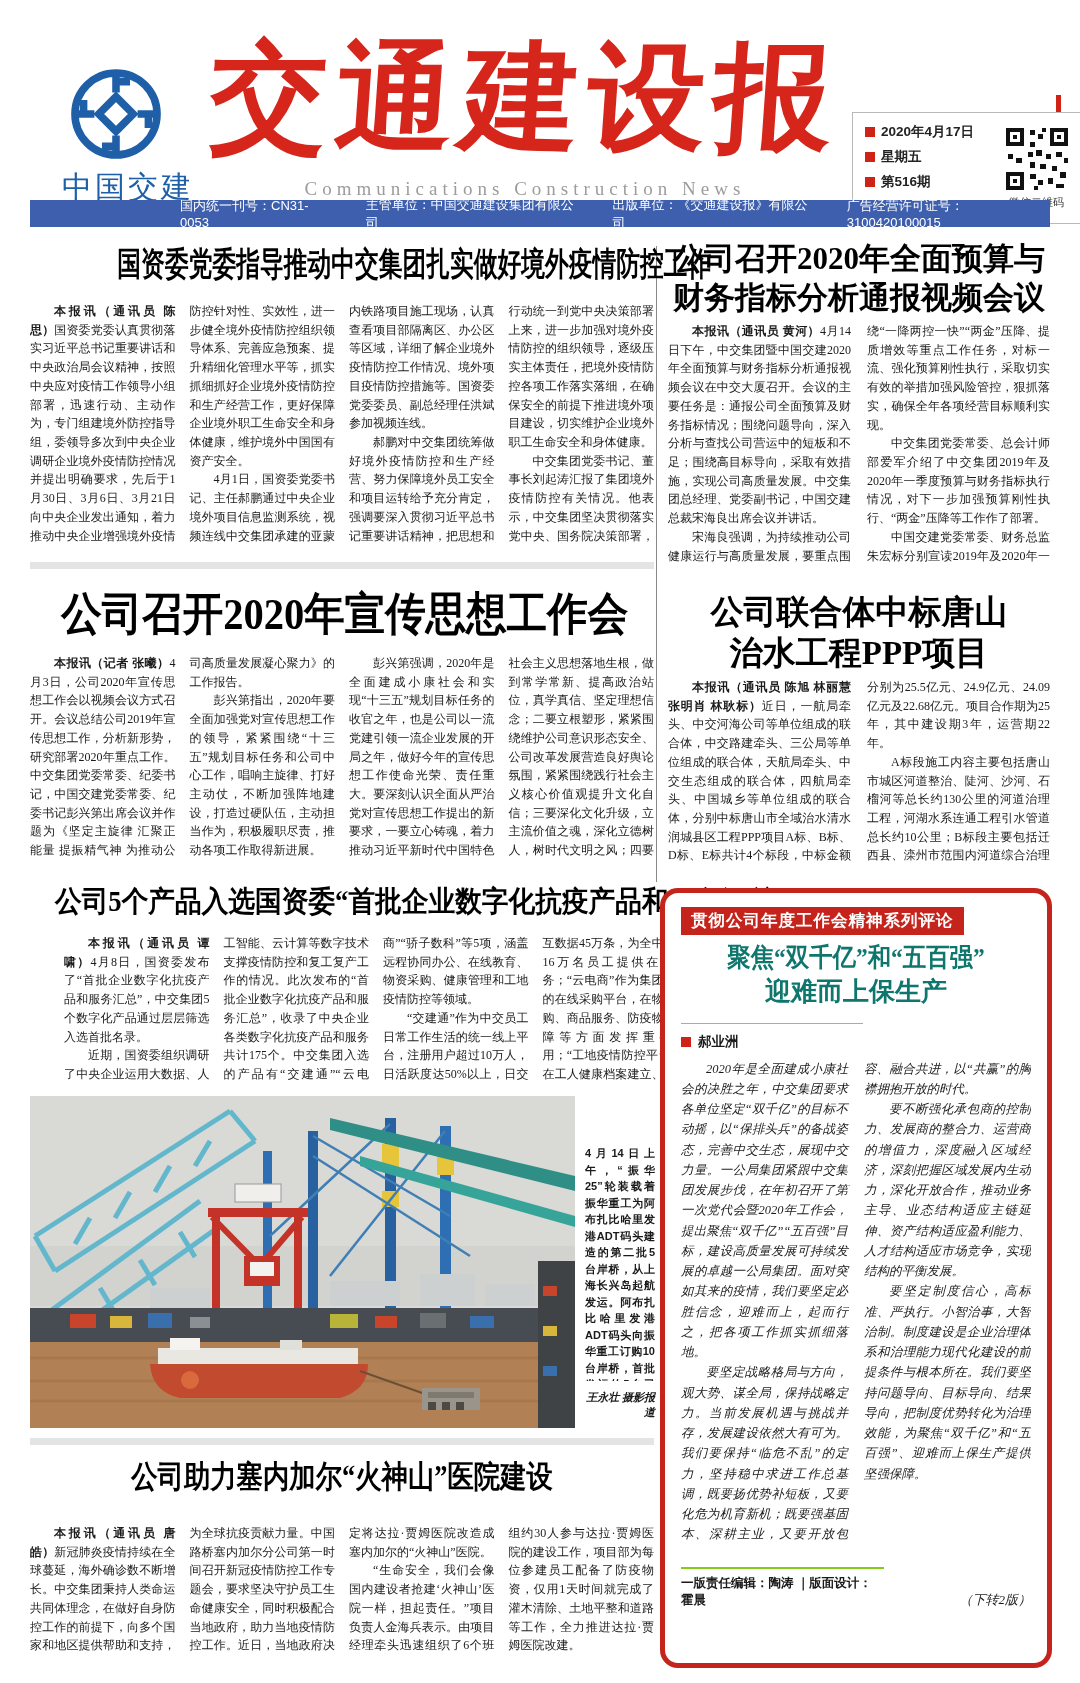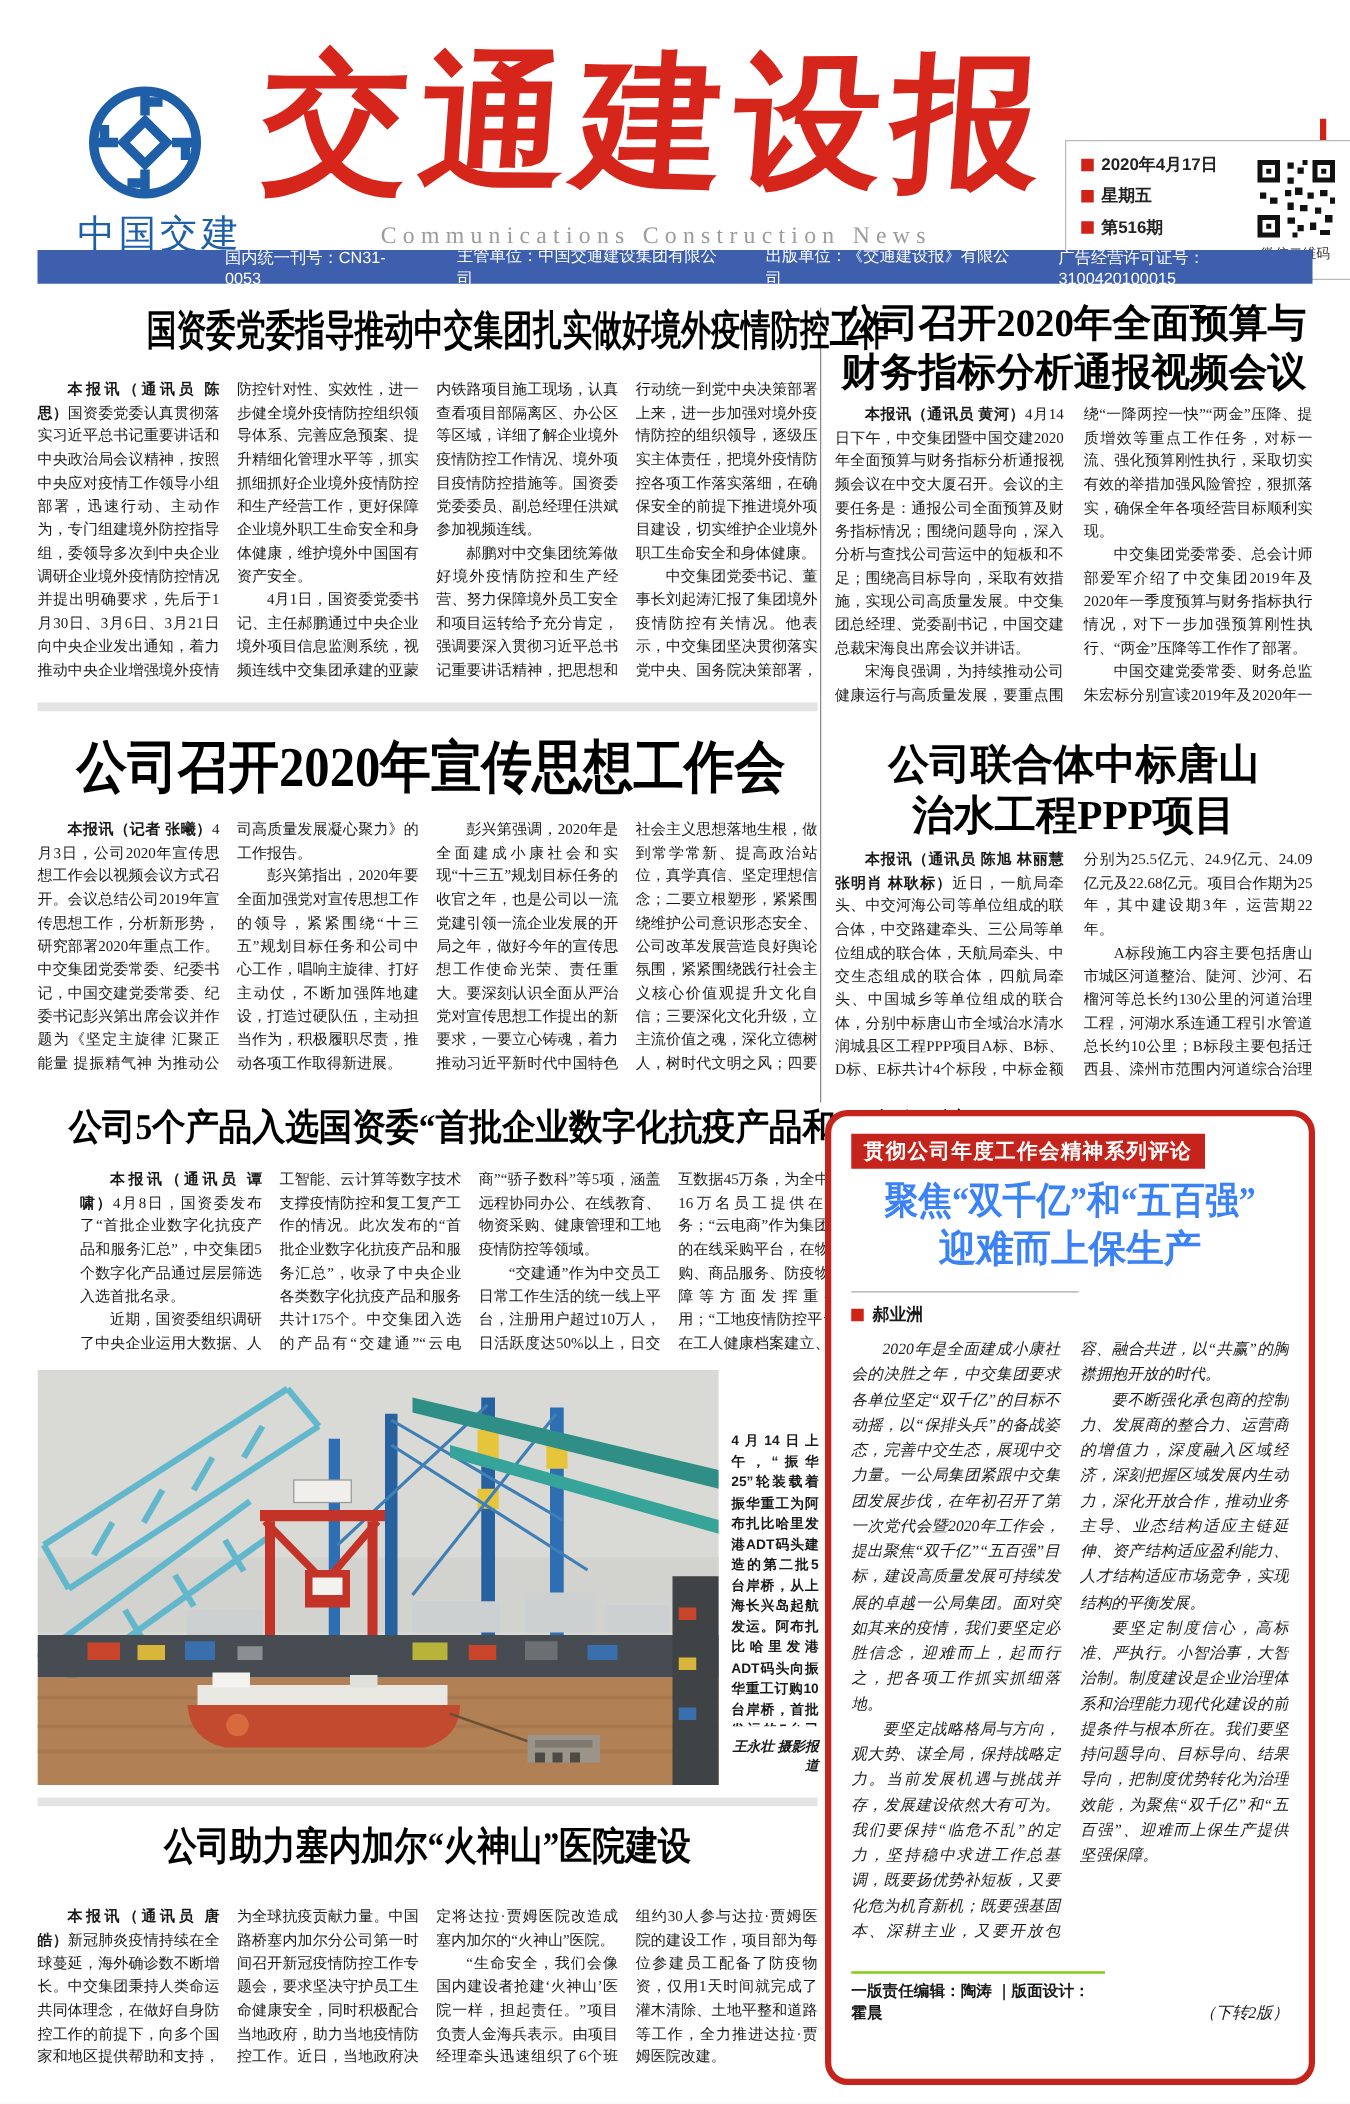--- a/index.html
+++ b/index.html
@@ -36,21 +36,21 @@
   .cols4{column-count:4;column-gap:14px;}
   .cols2{column-count:2;column-gap:16px;}
   .body-text p{margin:0;text-indent:2em;}
   .byline{font-weight:bold;}
   .h-rule{background:#e4e4e4;}
   .v-rule{background:#8a8a8a;}
   
   .red-box{border:5px solid #c4241b;background:#fff;box-sizing:border-box;padding:14px 16px 10px 16px;}
   .comm-tag{display:inline-block;background:#c4241b;color:#fff;font-weight:bold;font-size:16.5px;
             font-family:"Liberation Sans",sans-serif;padding:3px 10px;letter-spacing:1px;}
-  .comm-h{margin:6px 0 0 0;text-align:center;font-weight:900;color:#3b82f6;font-size:30px;line-height:1.3;white-space:nowrap;}
+  .comm-h{margin:6px 0 0 0;text-align:center;font-weight:900;color:#0f766e;font-size:26px;line-height:1.3;white-space:nowrap;}
   .author-row{display:flex;align-items:center;gap:7px;border-top:1px solid #aaa;margin-top:14px;
               padding-top:9px;width:52%;font-weight:bold;font-size:13.5px;
               font-family:"Liberation Sans",sans-serif;}
   .comm-body{font-style:italic;font-size:12.5px;line-height:1.62;}
   .comm-footer{display:flex;justify-content:space-between;align-items:flex-end;margin-top:8px;}
   .editor-note{border-top:2px solid #84cc16;padding-top:6px;font-size:12.5px;font-weight:bold;
                font-family:"Liberation Sans",sans-serif;width:58%;}
   .page-turn{font-size:13px;font-style:italic;}
   
   .caption{font-size:11px;line-height:1.5;text-align:justify;overflow:hidden;font-weight:bold;

